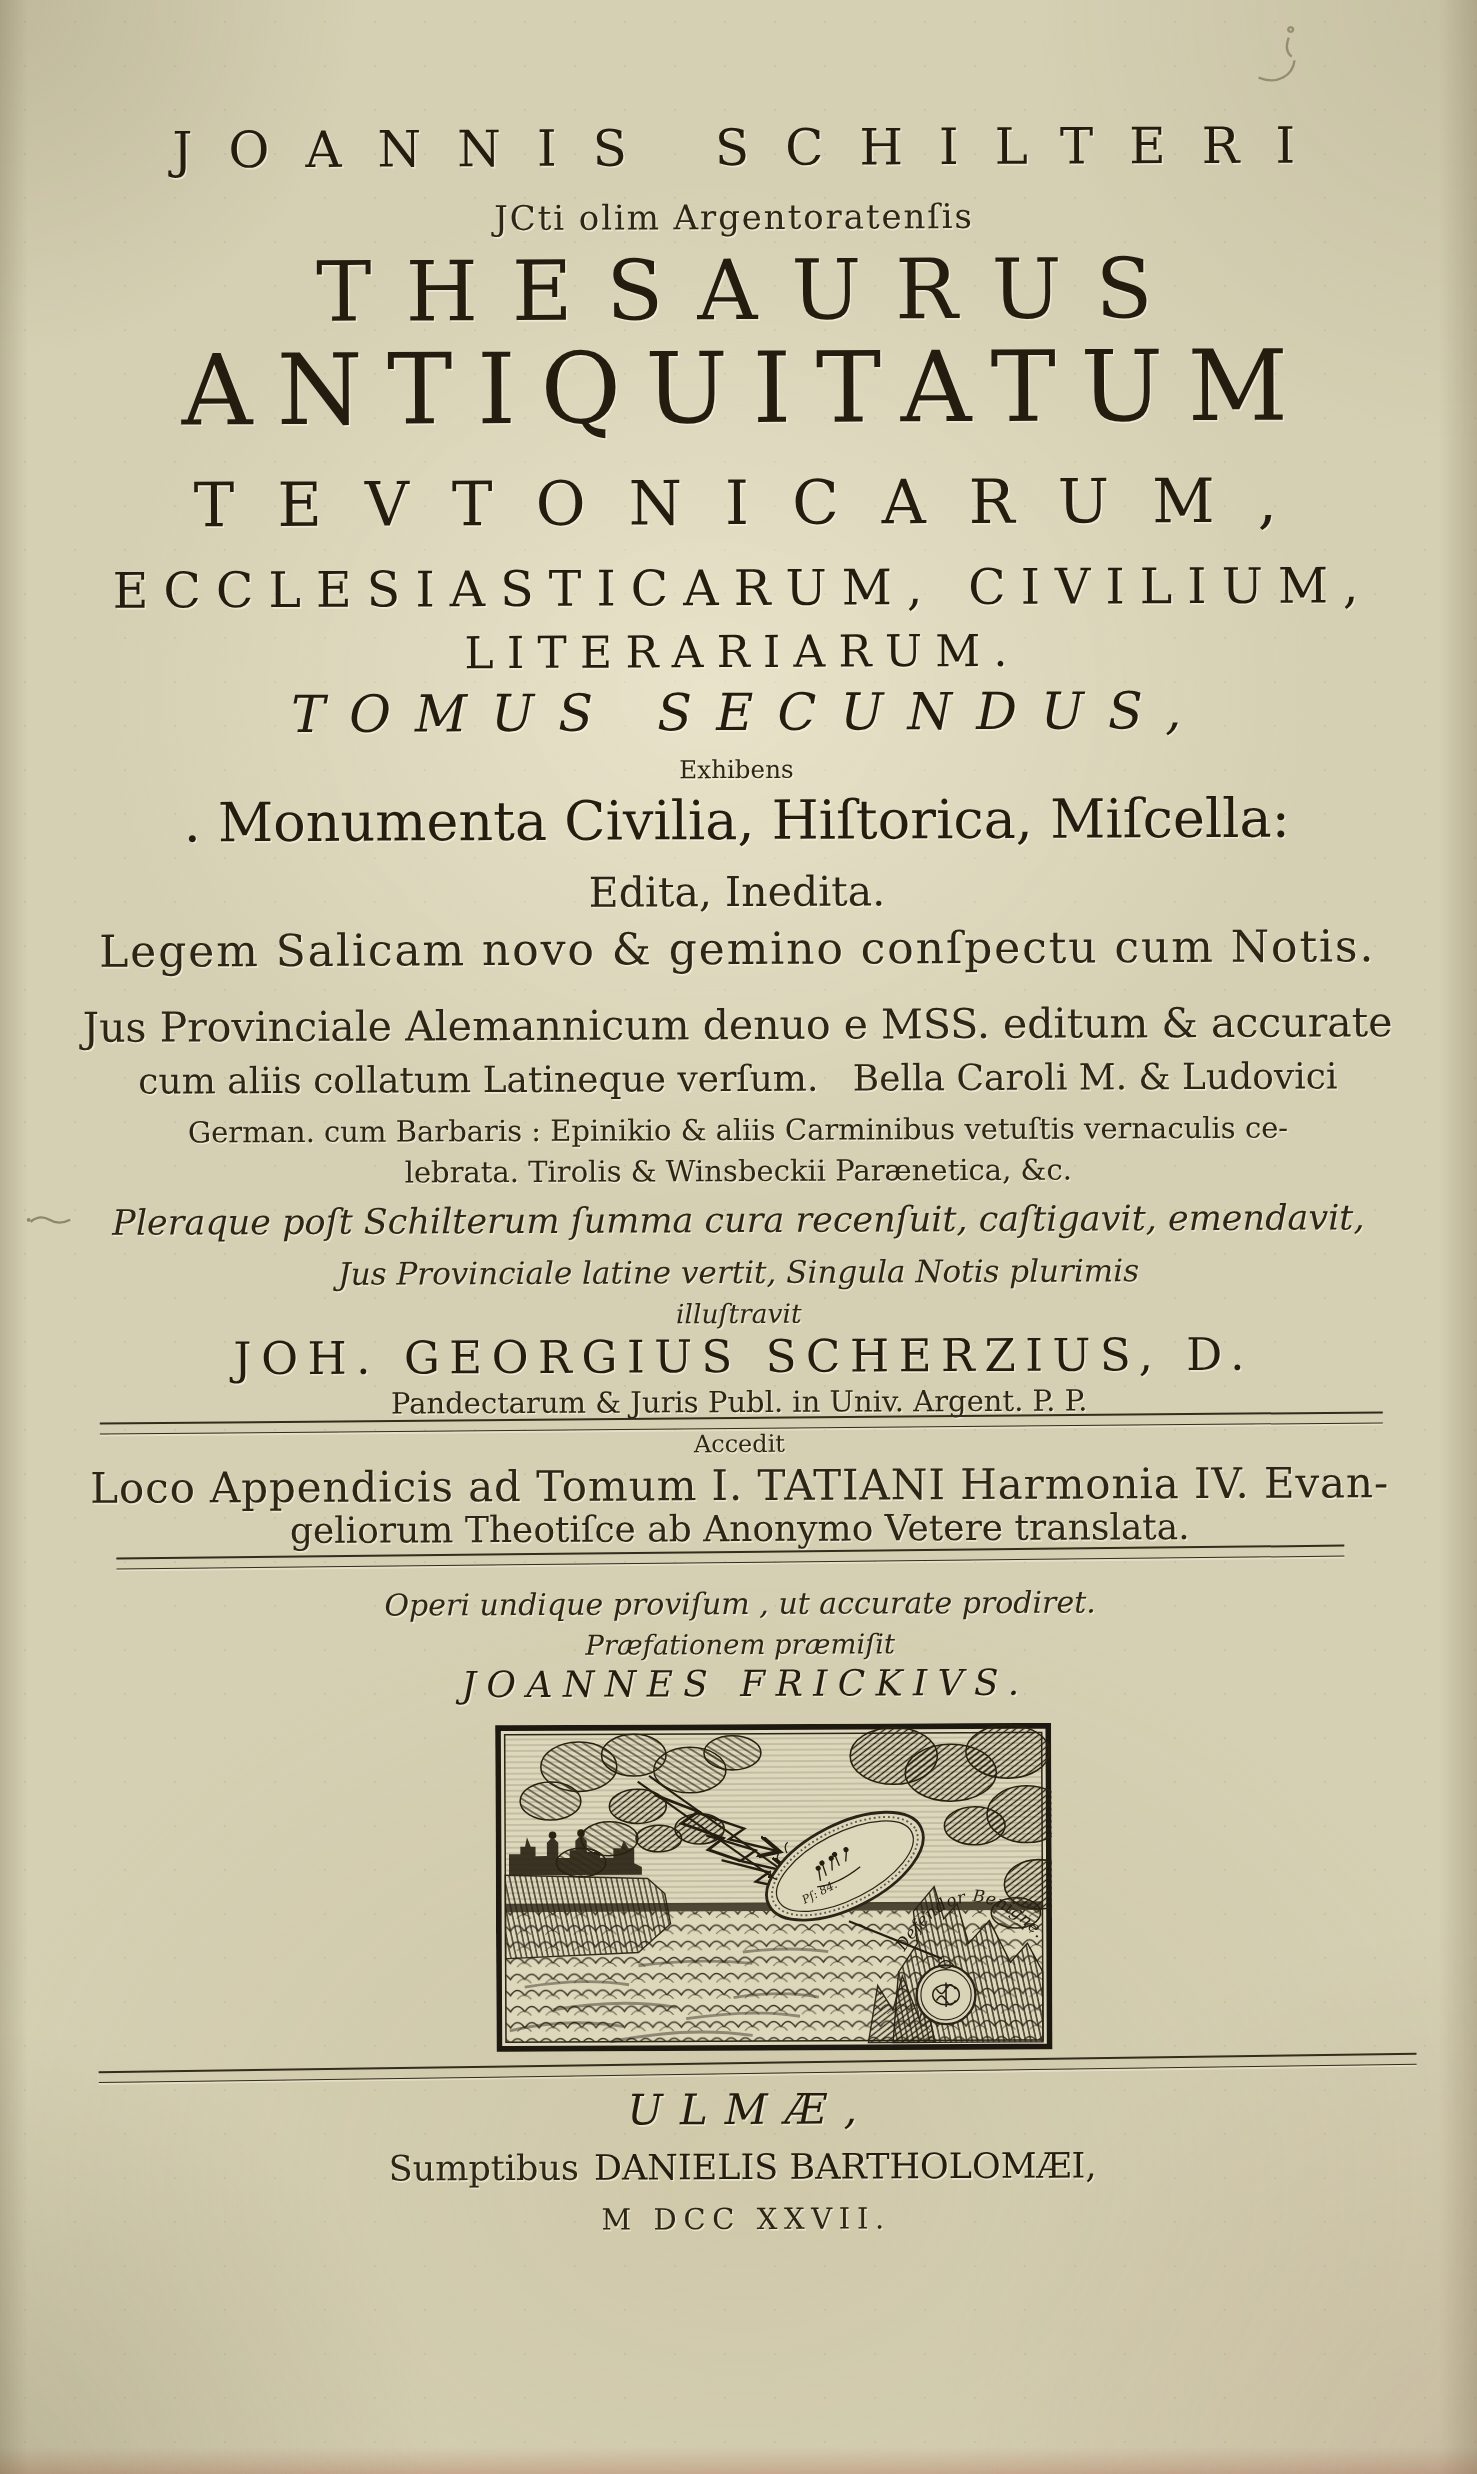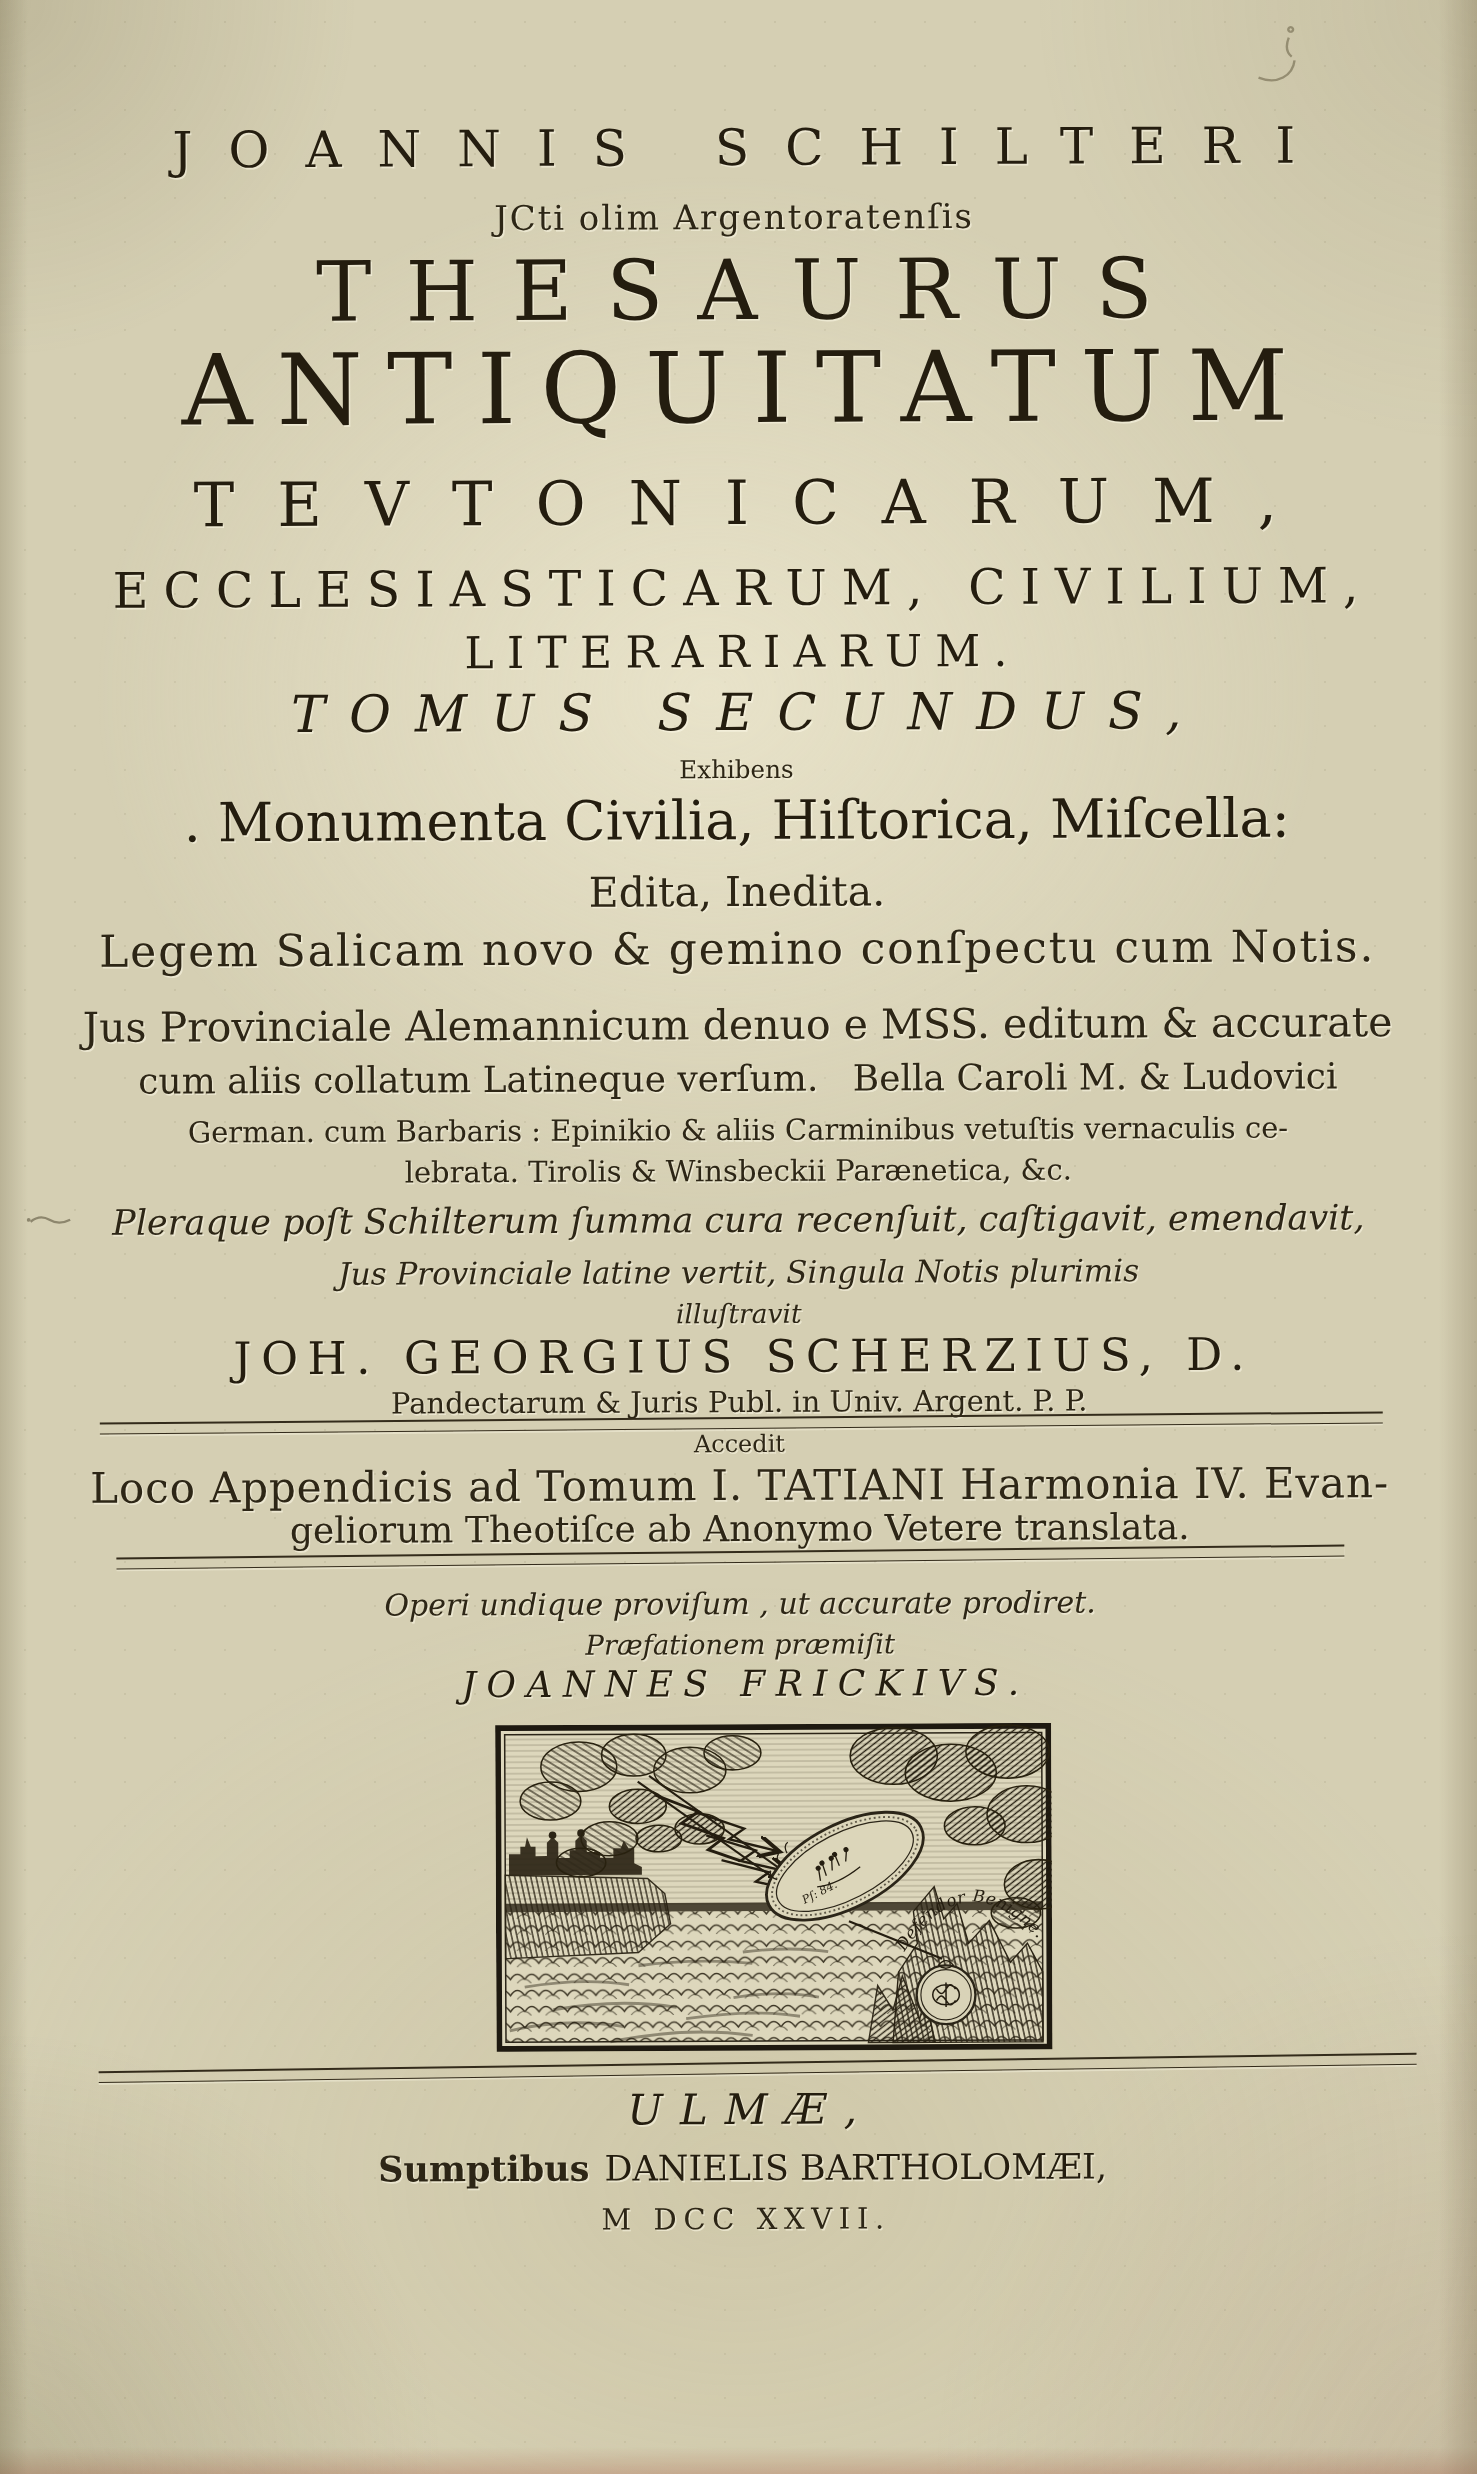--- a/index.html
+++ b/index.html
@@ -53,21 +53,21 @@
   .t-pandect      {top:1385px; font-size:29px;}
   .t-accedit      {top:1430px; font-size:24px;}
   .t-loco         {top:1461px; font-size:42px;  letter-spacing:0.9px;}
   .t-geliorum     {top:1508px; font-size:36px;}
   .t-operi        {top:1586px; font-size:30px;}
   .t-praefationem {top:1629px; font-size:27.4px;}
   .t-frickius     {top:1663px; font-size:36px;  letter-spacing:10.4px; text-indent:10.4px;}
   .t-ulmae        {top:2085px; font-size:42px;  letter-spacing:17px; text-indent:17px;}
   .t-sumptibus    {top:2147px; font-size:35px;}
   .t-year         {top:2202px; font-size:29px;  letter-spacing:6.6px; text-indent:6.6px;}
-  .t-sumptibus .pfx{margin-right:15px;font-weight:bold;}
+  .t-sumptibus .pfx{margin-right:15px;}
   .rule{
     position:absolute;height:8.5px;
     border-top:2.8px solid #332b1b;border-bottom:1.9px solid #332b1b;
     box-shadow:0 1.9px 0 rgba(253,249,232,.4);
   }
   .r1{top:1417px;left:99px;right:95px;transform:rotate(-0.25deg);}
   .r2{top:1551px;left:115px;right:134px;transform:rotate(-0.35deg);}
   .r3{top:2062px;left:95px;right:64px;transform:rotate(-0.55deg);}
   .vignette{position:absolute;top:1724px;left:493px;width:556px;height:327px;}
   .smudge{position:absolute;opacity:.7;}

